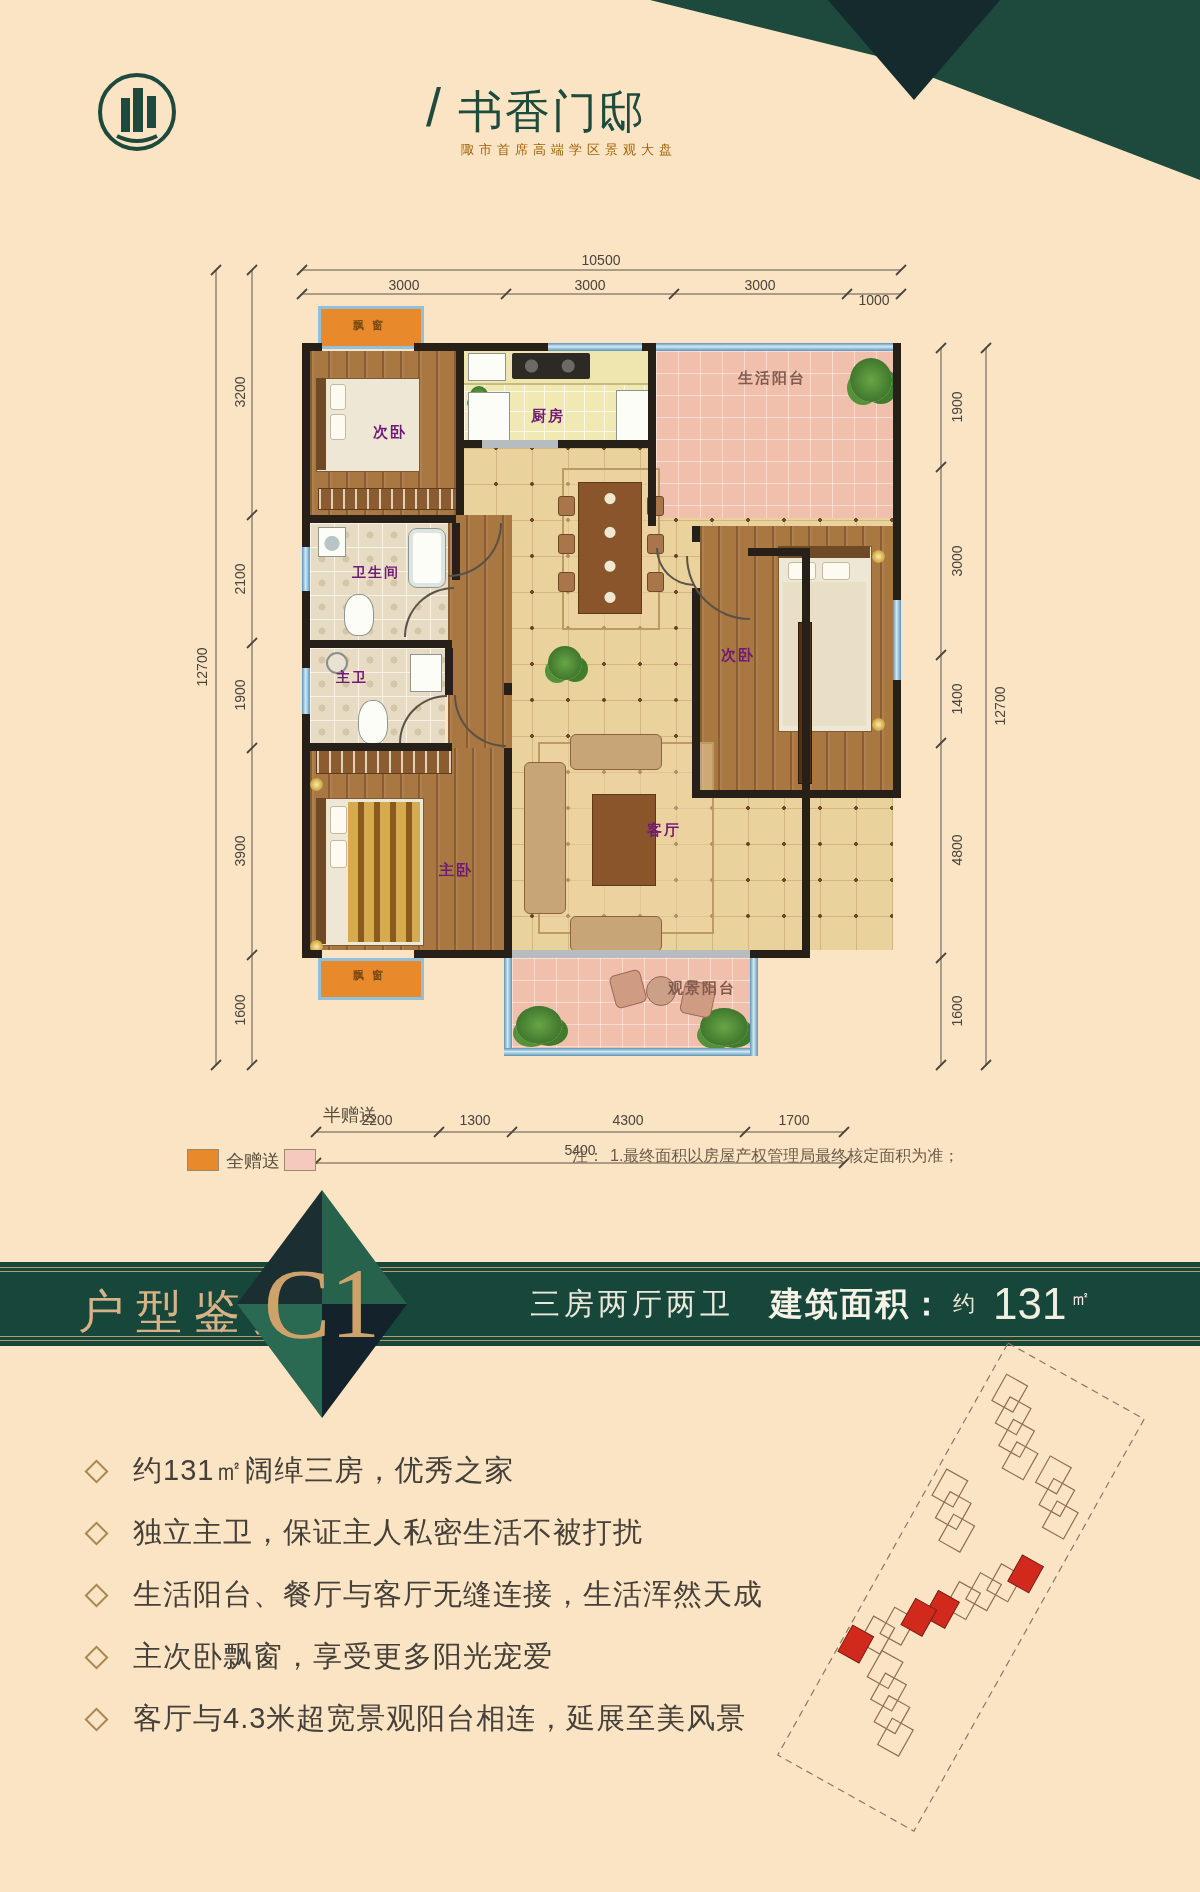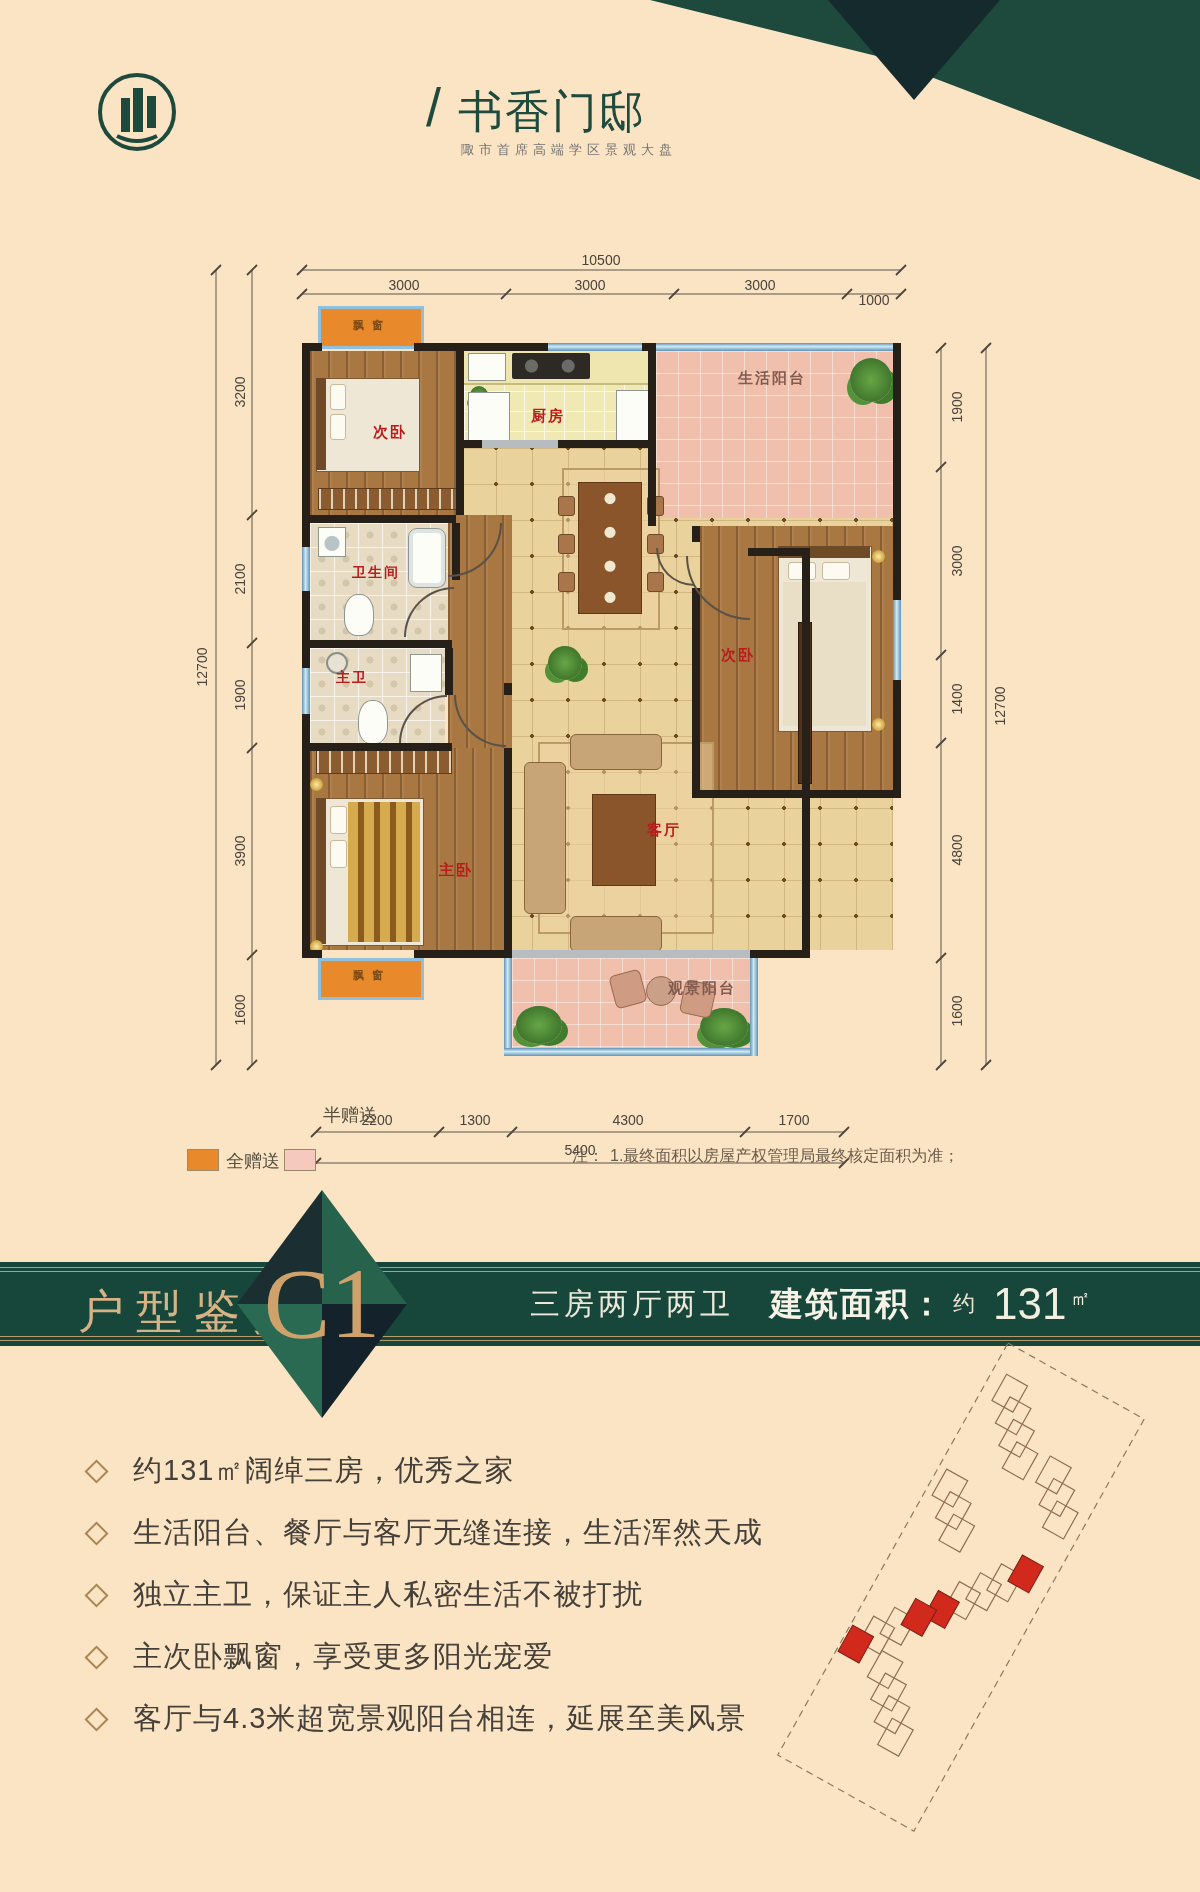--- a/index.html
+++ b/index.html
@@ -8,21 +8,21 @@
   .abs{position:absolute;}
   
   .decor-a{position:absolute;left:650px;top:0;width:550px;height:180px;background:#1d4a3c;
            clip-path:polygon(0 0,100% 0,100% 100%,41% 31%);}
   .decor-b{position:absolute;left:828px;top:0;width:172px;height:100px;background:#152a2d;
            clip-path:polygon(0 0,100% 0,50% 100%);}
   
   .brand-name{position:absolute;left:192px;top:84px;font-size:47px;font-weight:bold;color:#1f4b3e;letter-spacing:3px;}
   .brand-sep{position:absolute;left:426px;top:76px;font-size:54px;color:#1f4b3e;font-weight:300;}
   .brand-project{position:absolute;left:458px;top:82px;font-size:45px;font-weight:normal;color:#1f4b3e;letter-spacing:2px;}
-  .brand-tagline{position:absolute;left:461px;top:141px;font-size:13px;color:#737373;letter-spacing:5px;}
+  .brand-tagline{position:absolute;left:461px;top:141px;font-size:13px;color:#a16207;letter-spacing:5px;}
   
   .floor{position:absolute;}
   .f-wood{background-color:#a97742;
     background-image:repeating-linear-gradient(90deg,rgba(60,30,5,.28) 0 2px,rgba(255,255,255,.07) 2px 4px,transparent 4px 18px);}
   .f-tan{background-color:#ead29c;
     background-image:radial-gradient(circle,#6d4a26 1.6px,transparent 2.2px),
       linear-gradient(rgba(150,110,60,.28) 1px,transparent 1px),
       linear-gradient(90deg,rgba(150,110,60,.28) 1px,transparent 1px);
     background-size:36px 36px,36px 36px,36px 36px;background-position:18px 18px,0 0,0 0;}
   .f-tile{background-color:#e7dcc3;
@@ -67,21 +67,21 @@
   .rug{position:absolute;border:2px solid #bb9a66;background:rgba(236,210,160,.55);}
   .stove{position:absolute;background:#2d2a26;border-radius:2px;
     background-image:radial-gradient(circle at 25% 50%,#6a6a66 6px,transparent 7px),
                      radial-gradient(circle at 72% 50%,#6a6a66 6px,transparent 7px);}
   .counter{position:absolute;background:#eee6ae;border-bottom:2px solid #c6bc7f;}
   .tvc{position:absolute;background:#52331a;border:1px solid #2e1a0a;}
   .btable{position:absolute;border-radius:50%;background:#caa188;border:1px solid #97664e;}
   .bchair{position:absolute;background:#cf9b82;border:1px solid #9c6a52;border-radius:6px;}
   
   .rlabel{position:absolute;transform:translate(-50%,-50%);font-weight:600;font-size:15px;
-    color:#b91c1c;letter-spacing:2px;white-space:nowrap;}
+    color:#701a75;letter-spacing:2px;white-space:nowrap;}
   .rlabel.pinkbg{color:#835a4e;}
   .rlabel.baylb{font-size:11px;color:#7c4b14;letter-spacing:8px;}
   .dim{position:absolute;width:90px;text-align:center;font-size:14px;color:#4a443c;white-space:nowrap;}
   .dim.v{transform:rotate(-90deg);}
   
   .sw{position:absolute;width:30px;height:20px;border:1px solid #9c8a6a;}
   .sw1{background:#e8892b;} .sw2{background:#f5c9bd;}
   .lgl{position:absolute;font-size:18px;color:#57503f;}
   .note{position:absolute;font-size:16px;color:#6b5c49;line-height:24px;white-space:nowrap;}
   
@@ -368,25 +368,25 @@
     <span class="b-areaunit">㎡</span>
   </div>
 
   <ul class="features">
     <li>
       <span class="fdia"></span>
       <span class="ftext">约131㎡阔绰三房，优秀之家</span>
     </li>
     <li>
       <span class="fdia"></span>
-      <span class="ftext">生活阳台、餐厅与客厅无缝连接，生活浑然天成</span>
+      <span class="ftext">独立主卫，保证主人私密生活不被打扰</span>
     </li>
     <li>
       <span class="fdia"></span>
-      <span class="ftext">独立主卫，保证主人私密生活不被打扰</span>
+      <span class="ftext">生活阳台、餐厅与客厅无缝连接，生活浑然天成</span>
     </li>
     <li>
       <span class="fdia"></span>
       <span class="ftext">主次卧飘窗，享受更多阳光宠爱</span>
     </li>
     <li>
       <span class="fdia"></span>
       <span class="ftext">客厅与4.3米超宽景观阳台相连，延展至美风景</span>
     </li>
   </ul>

